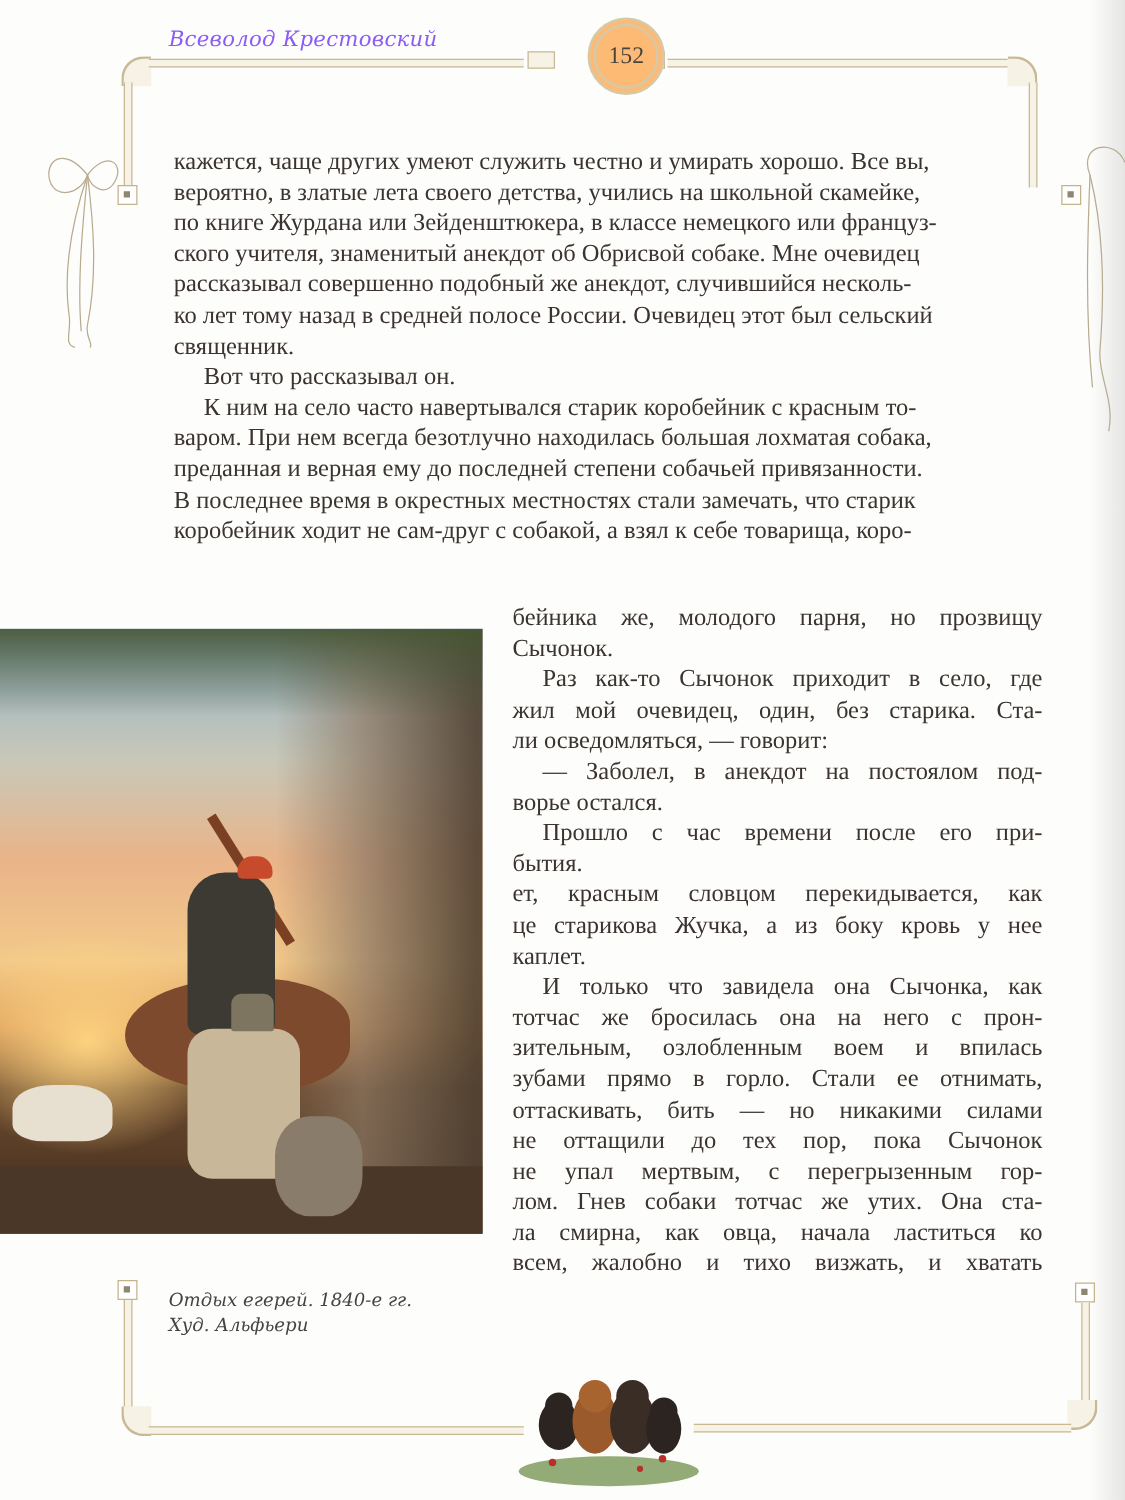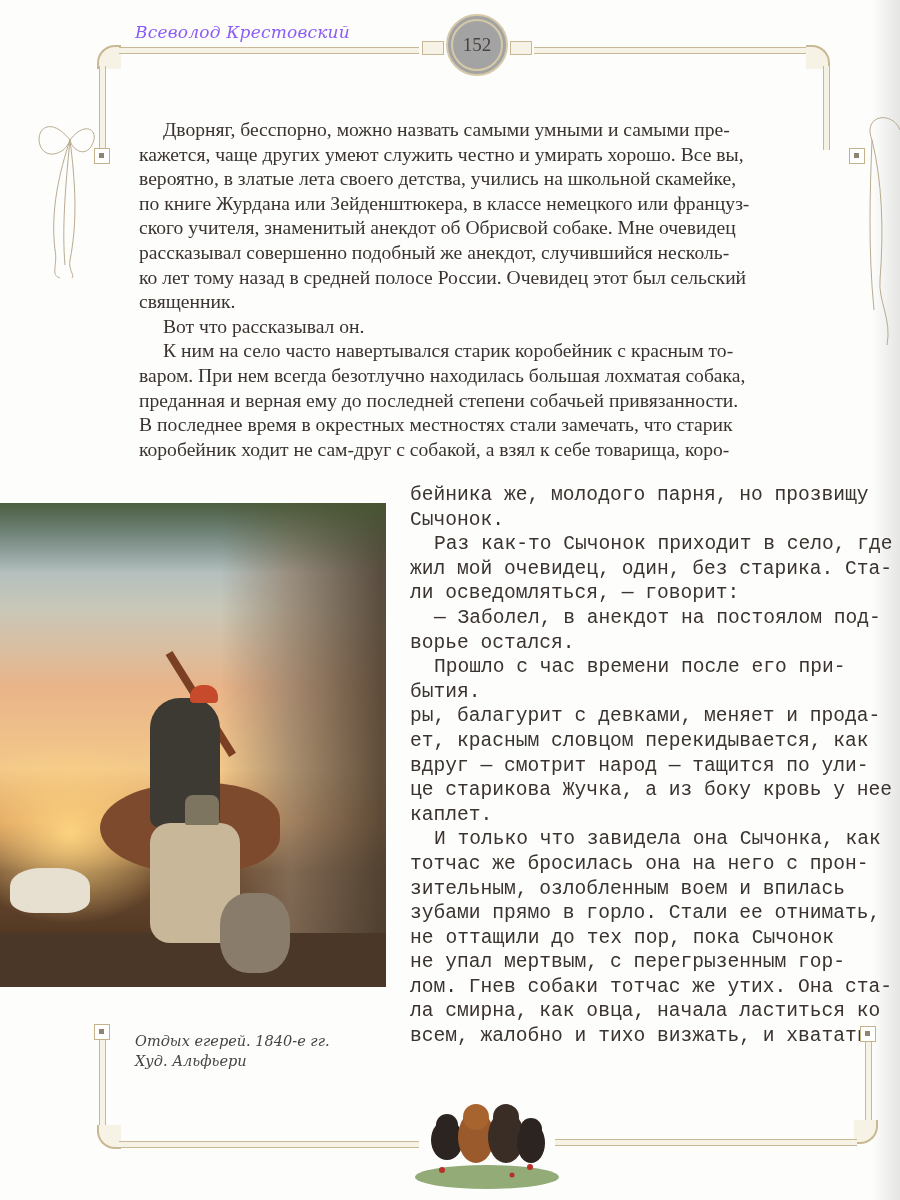--- a/index.html
+++ b/index.html
@@ -23,37 +23,37 @@
   .elbow.tr { border-radius: 0 18px 0 0; border-left: none; border-bottom: none; }
   .elbow.bl { border-radius: 0 0 0 18px; border-right: none; border-top: none; }
   .elbow.br { border-radius: 0 0 18px 0; border-left: none; border-top: none; }
 
   .header-author {
     position: absolute; left: 135px; top: 22px;
     font-family: "DejaVu Serif", serif; font-style: italic;
     font-size: 17px; color: #8b5cf6; letter-spacing: 0.2px;
   }
   .page-medallion {
-    position: absolute; left: 446px; top: 14px; width: 62px; height: 62px;
+    position: absolute; left: 470px; top: 14px; width: 62px; height: 62px;
     border-radius: 50%;
-    border: 7px double #d6c9a8; box-sizing: border-box; background: #a3a3a3;
+    border: 7px double #d6c9a8; box-sizing: border-box; background: #fdba74;
     display: flex; align-items: center; justify-content: center;
   }
   .page-number { font-family: "Liberation Serif", serif; font-size: 19px; color: #4a4440; }
   .medal-cap { position: absolute; top: 41px; width: 22px; height: 14px; border: 1.5px solid #c9b894; background: #f7f2e6; box-sizing: border-box; }
 
   .ribbon { position: absolute; }
 
   .text-block {
     position: absolute; font-family: "Liberation Serif", serif;
     font-size: 19.6px; line-height: 24.6px; color: #3a3330;
   }
   .line { white-space: nowrap; }
   .main-text { left: 139px; top: 118px; width: 695px; }
-  .col-text { left: 410px; top: 483px; width: 424px; font-family: Liberation Mono, monospace; }
+  .col-text { left: 410px; top: 483px; width: 424px; }
   .col-text .line { text-align: justify; text-align-last: justify; }
   .col-text .line.last { text-align-last: left; }
   .indent { padding-left: 24px; }
 
   .painting {
     position: absolute; left: 0; top: 503px; width: 386px; height: 484px; overflow: hidden;
     background:
       radial-gradient(ellipse 160px 130px at 70px 330px, rgba(255,214,130,0.95), rgba(255,190,110,0) 70%),
       linear-gradient(to bottom, #8fb0c8 0%, #c9c8b8 22%, #e9b489 38%, #f3c98a 55%, #d99a5a 66%, #6b4a2e 76%, #3e2a1c 100%);
   }
@@ -111,21 +111,20 @@
     <path d="M10 30 C8 80, 6 140, 12 200"></path>
   </g>
 </svg>
 
 <div class="header-author">Всеволод Крестовский</div>
 <div class="page-medallion">
   <span class="page-number">152</span>
 </div>
 
 <div class="text-block main-text">
-  <div class="line indent">Дворняг, бесспорно, можно назвать самыми умными и самыми пре-</div>
   <div class="line">кажется, чаще других умеют служить честно и умирать хорошо. Все вы,</div>
   <div class="line">вероятно, в златые лета своего детства, учились на школьной скамейке,</div>
   <div class="line">по книге Журдана или Зейденштюкера, в классе немецкого или француз-</div>
   <div class="line">ского учителя, знаменитый анекдот об Обрисвой собаке. Мне очевидец</div>
   <div class="line">рассказывал совершенно подобный же анекдот, случившийся несколь-</div>
   <div class="line">ко лет тому назад в средней полосе России. Очевидец этот был сельский</div>
   <div class="line">священник.</div>
   <div class="line indent">Вот что рассказывал он.</div>
   <div class="line indent">К ним на село часто навертывался старик коробейник с красным то-</div>
   <div class="line">варом. При нем всегда безотлучно находилась большая лохматая собака,</div>
@@ -137,29 +136,28 @@
 <div class="text-block col-text">
   <div class="line">бейника же, молодого парня, но прозвищу</div>
   <div class="line last">Сычонок.</div>
   <div class="line indent">Раз как-то Сычонок приходит в село, где</div>
   <div class="line">жил мой очевидец, один, без старика. Ста-</div>
   <div class="line last">ли осведомляться, — говорит:</div>
   <div class="line indent">— Заболел, в анекдот на постоялом под-</div>
   <div class="line last">ворье остался.</div>
   <div class="line indent">Прошло с час времени после его при-</div>
   <div class="line last">бытия.</div>
-  <div class="line">ры, балагурит с девками, меняет и прода-</div>
   <div class="line">ет, красным словцом перекидывается, как</div>
-  <div class="line">вдруг — смотрит народ — тащится по ули-</div>
   <div class="line">це старикова Жучка, а из боку кровь у нее</div>
   <div class="line last">каплет.</div>
   <div class="line indent">И только что завидела она Сычонка, как</div>
   <div class="line">тотчас же бросилась она на него с прон-</div>
   <div class="line">зительным, озлобленным воем и впилась</div>
   <div class="line">зубами прямо в горло. Стали ее отнимать,</div>
+  <div class="line">оттаскивать, бить — но никакими силами</div>
   <div class="line">не оттащили до тех пор, пока Сычонок</div>
   <div class="line">не упал мертвым, с перегрызенным гор-</div>
   <div class="line">лом. Гнев собаки тотчас же утих. Она ста-</div>
   <div class="line">ла смирна, как овца, начала ластиться ко</div>
   <div class="line">всем, жалобно и тихо визжать, и хватать</div>
 </div>
 
 <div class="painting">
   <div class="tree"></div>
   <div class="leaves"></div>

